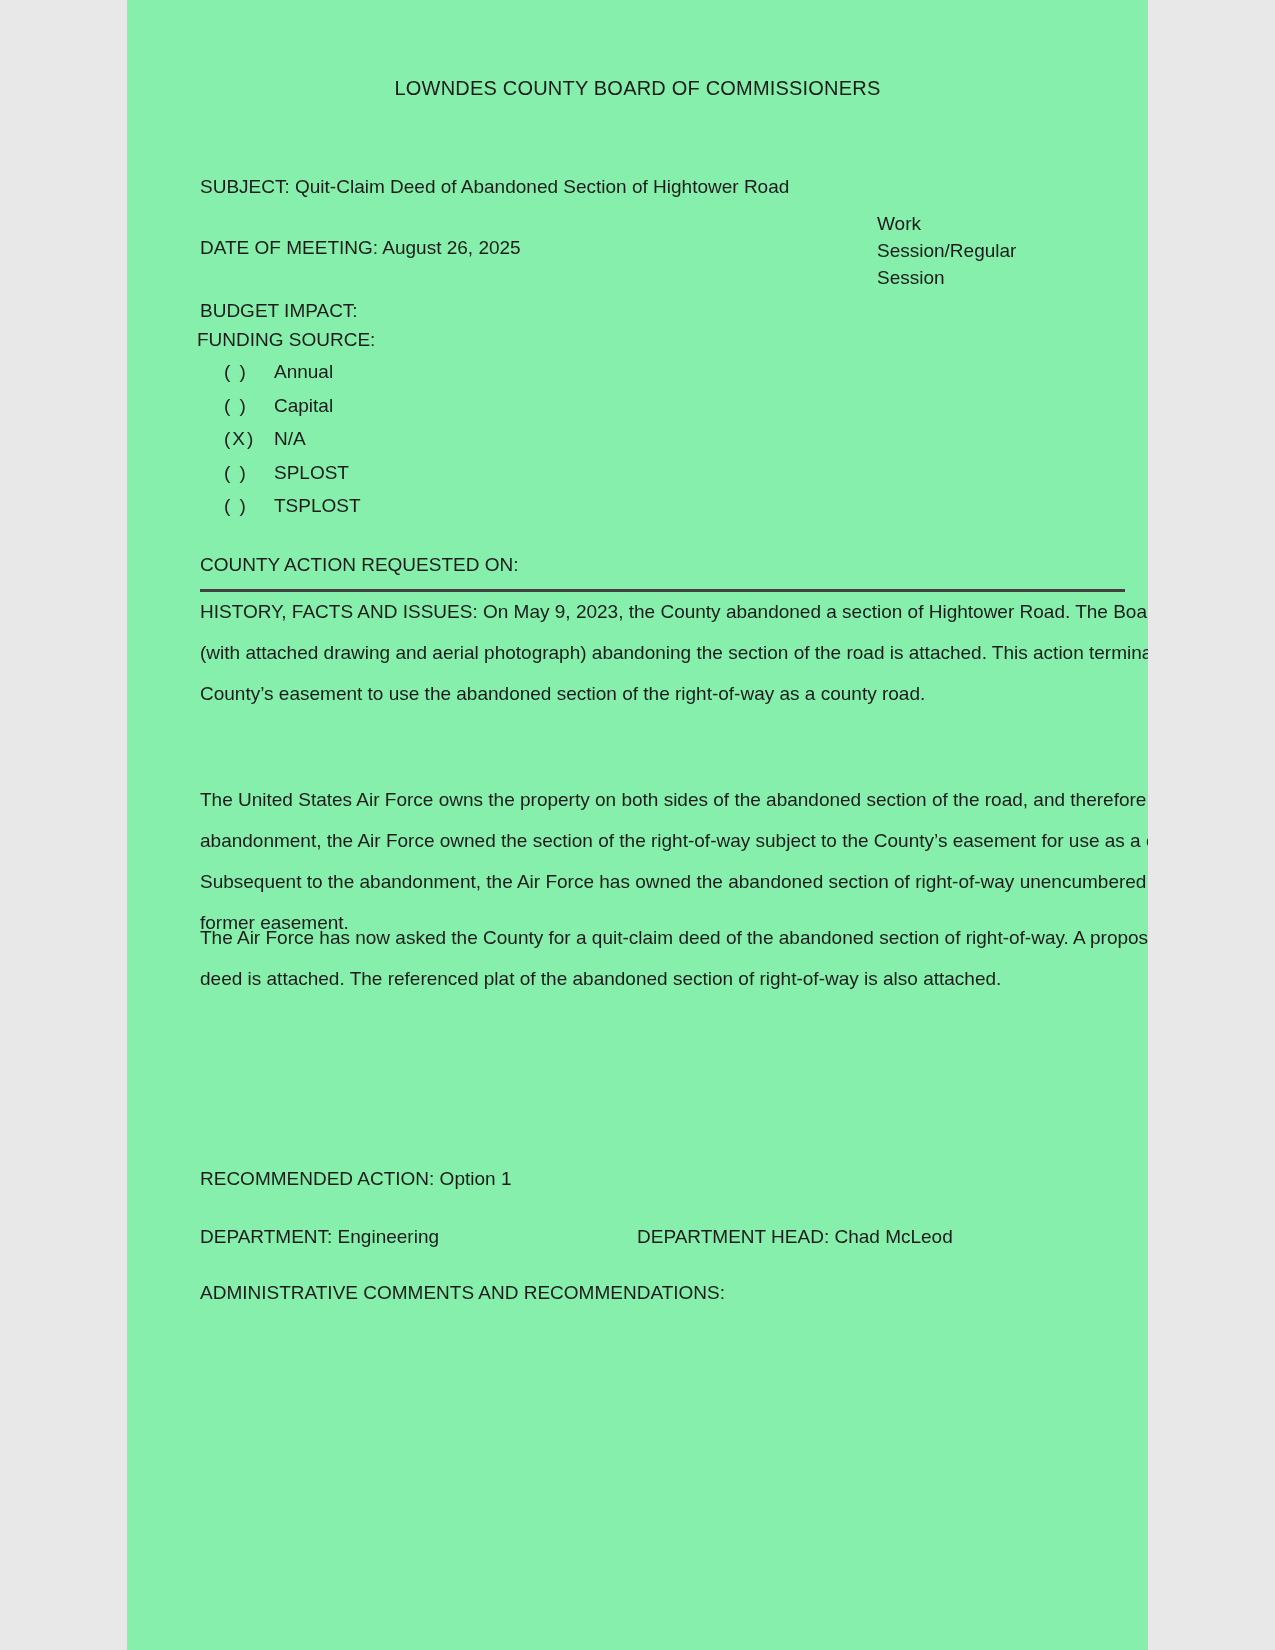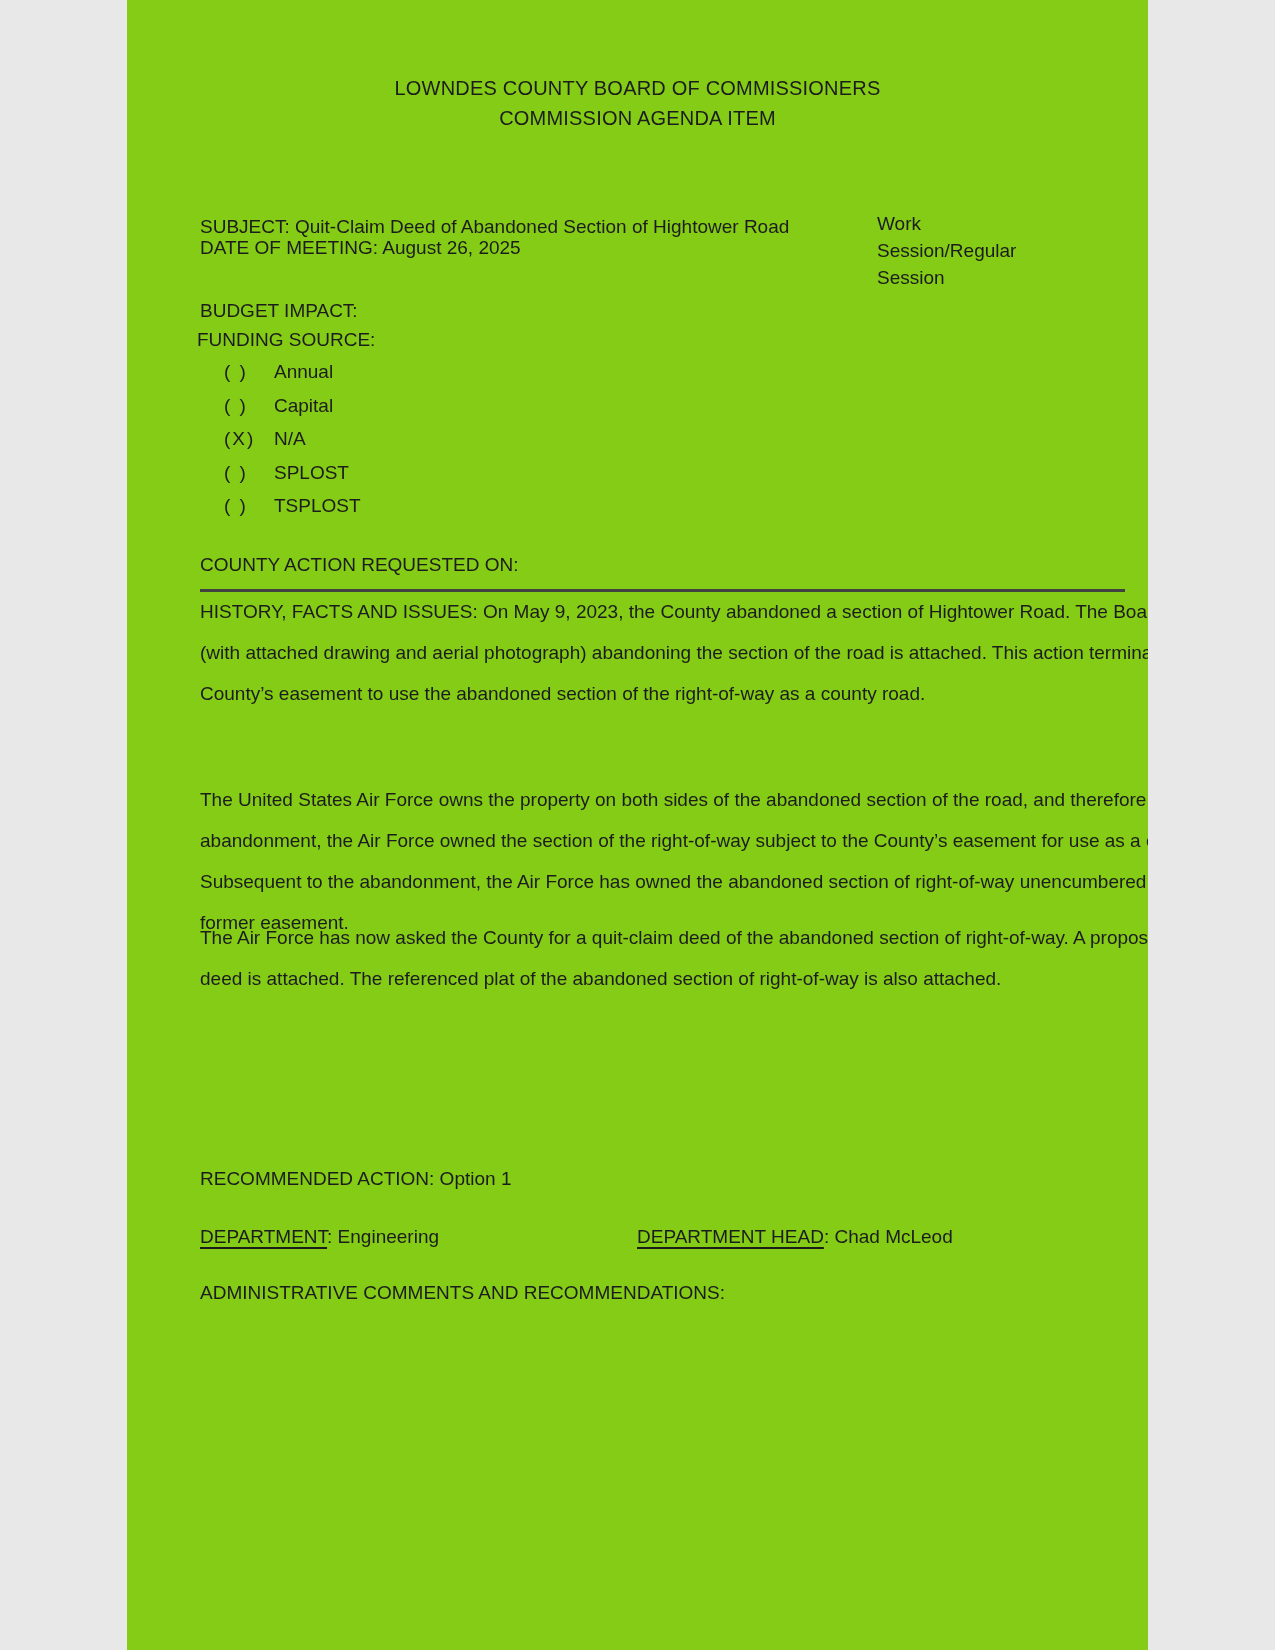--- a/index.html
+++ b/index.html
@@ -1,38 +1,38 @@
 <!DOCTYPE html>
 <html><head>
 <meta charset="utf-8">
 <style>
   html, body { margin: 0; padding: 0; background: #e8e8e8; }
   .page {
     position: relative;
     width: 1021px;
     height: 1650px;
     margin: 0 auto;
-    background: #84cc16;
+    background: #86efac;
     color: #1c1c1c;
     font-family: "Liberation Sans", sans-serif;
     font-size: 19px;
     overflow: hidden;
   }
   .blk { position: absolute; line-height: 25px; white-space: nowrap; }
 
   .doc-title {
     position: absolute;
     top: 73px; left: 0; right: 0;
     text-align: center;
     font-size: 20px;
     line-height: 30px;
     letter-spacing: 0.2px;
   }
 
-  .subject   { top: 174px; left: 73px; margin-top: 40px; }
+  .subject   { top: 174px; left: 73px; }
   .session   { top: 210px; left: 750px; width: 180px; white-space: normal; line-height: 27px; }
   .date      { top: 235px; left: 73px; }
   .budget    { top: 298px; left: 73px; }
   .funding   { top: 327px; left: 70px; }
 
   .fund-list { position: absolute; top: 355px; left: 97px; }
   .fund-row  { display: flex; line-height: 33.5px; }
   .fund-mark { width: 50px; letter-spacing: 2px; }
   .fund-label{ }
 
@@ -58,35 +58,33 @@
   .options-label { width: 115px; }
   .option-row { display: flex; }
   .option-num { width: 47px; }
   .option-text { white-space: nowrap; }
 
   .recommended { top: 1166px; left: 73px; }
 
   .dept-row { top: 1224px; left: 73px; width: 1085px; }
   .dept-head-pair { position: absolute; left: 437px; top: 0; white-space: nowrap; }
   .u {
-    text-decoration: underline;
     text-decoration-thickness: 2px;
     text-underline-offset: 4px;
   }
 
   .admin { top: 1280px; left: 73px; }
 </style>
 </head>
 <body>
 
 <div class="page">
 
   <div class="doc-title">
     <div>LOWNDES COUNTY BOARD OF COMMISSIONERS</div>
-    <div>COMMISSION AGENDA ITEM</div>
   </div>
 
   <div class="blk subject">SUBJECT: Quit-Claim Deed of Abandoned Section of Hightower Road</div>
 
   <div class="blk session">Work Session/Regular Session</div>
 
   <div class="blk date">DATE OF MEETING: August 26, 2025</div>
 
   <div class="blk budget">BUDGET IMPACT:</div>
 

